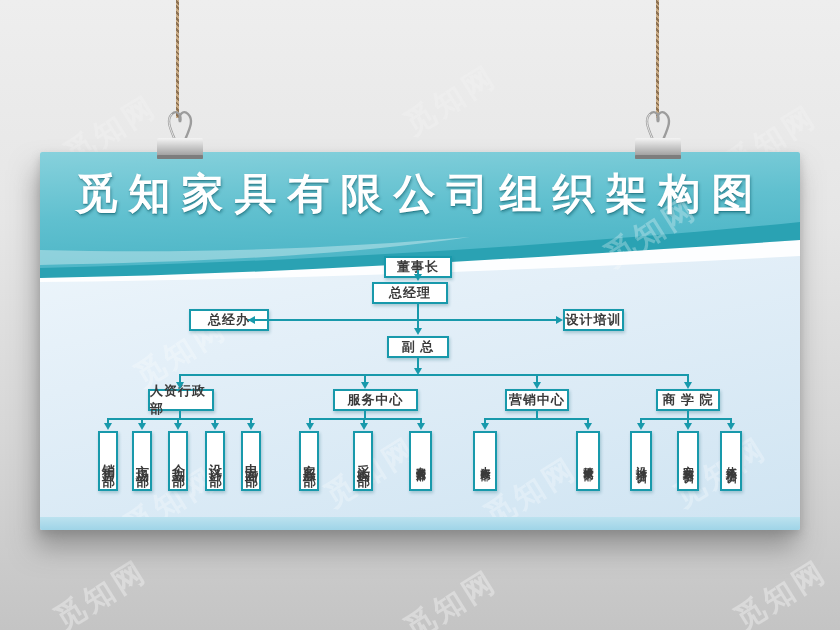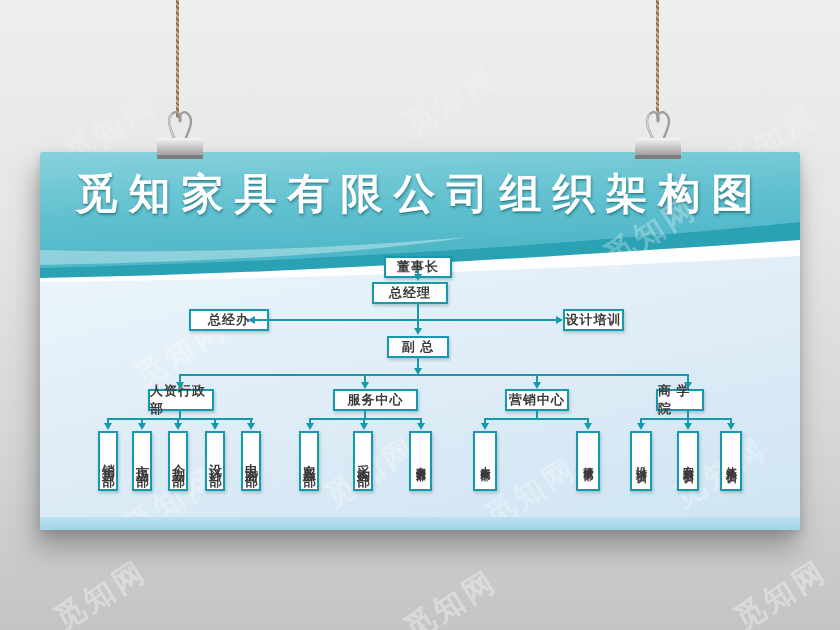--- a/index.html
+++ b/index.html
@@ -92,21 +92,21 @@
 
       <div class="node" style="left:344px;top:104px;width:68px">董事长</div>
       <div class="node" style="left:332px;top:130px;width:76px">总经理</div>
       <div class="node" style="left:149px;top:157px;width:80px">总经办</div>
       <div class="node" style="left:523px;top:157px;width:61px">设计培训</div>
       <div class="node" style="left:347px;top:184px;width:62px">副 总</div>
 
       <div class="node" style="left:108px;top:237px;width:66px">人资行政部</div>
       <div class="node" style="left:293px;top:237px;width:85px">服务中心</div>
       <div class="node" style="left:465px;top:237px;width:64px">营销中心</div>
-      <div class="node" style="left:616px;top:237px;width:48px">商 学 院</div>
+      <div class="node" style="left:616px;top:237px;width:64px">商 学 院</div>
 
       <div class="ln" style="left:377px;top:118px;width:2px;height:5px"></div>
       <div class="ar-d" style="left:374px;top:122px"></div>
 
       <div class="ln" style="left:377px;top:152px;width:2px;height:25px"></div>
       <div class="ar-d" style="left:374px;top:176px"></div>
 
       <div class="ln" style="left:208px;top:167px;width:310px;height:2px"></div>
       <div class="ar-l" style="left:208px;top:164px"></div>
       <div class="ar-r" style="left:516px;top:164px"></div>

